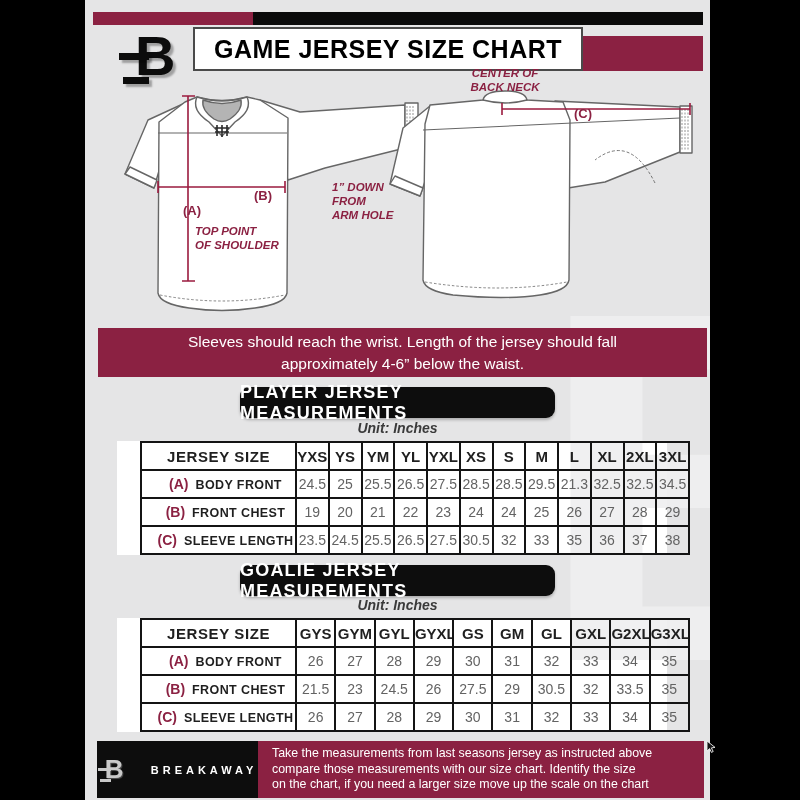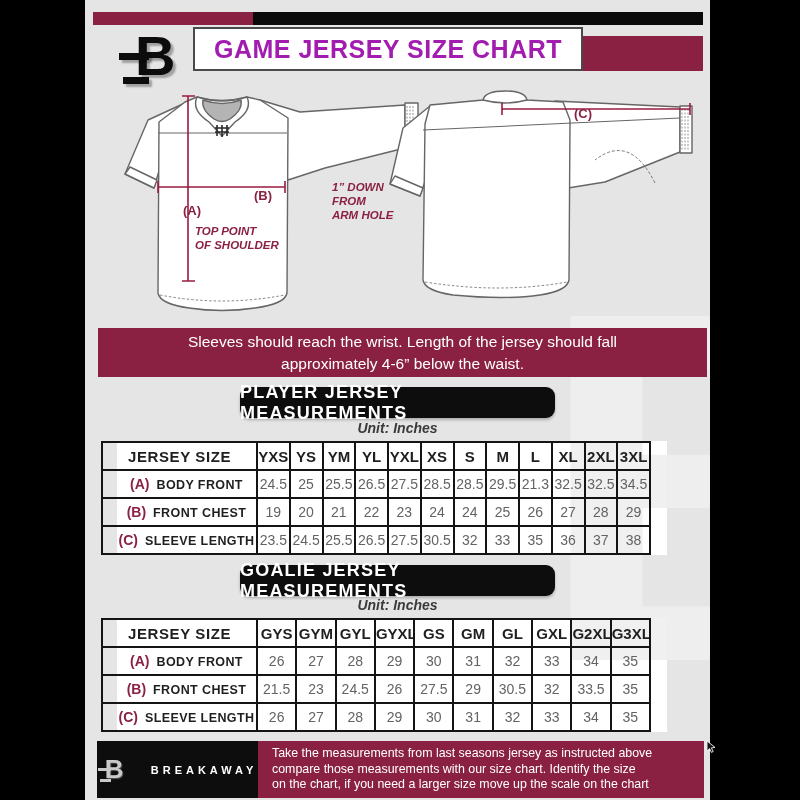--- a/index.html
+++ b/index.html
@@ -13,21 +13,21 @@
   .watermark { position:absolute; left:452px; top:292px; z-index:1;
                font-size:500px; line-height:0.78; font-weight:bold;
                color:rgba(238,238,240,0.9); letter-spacing:-10px; }
 
   
   .topbar-maroon { position:absolute; left:8px; top:12px; width:160px; height:13px; background:#8b2142; z-index:3; }
   .topbar-black  { position:absolute; left:168px; top:12px; width:450px; height:13px; background:#0a0a0a; z-index:3; }
   .title-accent  { position:absolute; left:498px; top:36px; width:120px; height:35px; background:#8b2142; z-index:2; }
   .title-box { position:absolute; left:108px; top:27px; width:390px; height:44px; background:#fff;
                border:2px solid #4a4a4a; z-index:3; display:flex; align-items:center; justify-content:center; }
-  .title-box span { font-size:25px; font-weight:bold; color:#a21caf; letter-spacing:0.5px; }
+  .title-box span { font-size:25px; font-weight:bold; color:#000000; letter-spacing:0.5px; }
 
   .logo { position:absolute; left:34px; top:26px; width:64px; height:66px; z-index:3; }
   .logo .logo-b { position:absolute; left:16px; top:0; font-size:56px; line-height:60px; font-weight:bold;
                   color:#0c0c0c; text-shadow:3px 3px 2px rgba(0,0,0,0.3); }
   .logo .bar { position:absolute; background:#0c0c0c; height:7px; box-shadow:3px 3px 2px rgba(0,0,0,0.3); }
   .logo .bar-mid { left:0; top:27px; width:30px; }
   .logo .bar-low { left:4px; top:51px; width:26px; }
 
   
   .diagram-svg { position:absolute; left:0; top:88px; z-index:2; }
@@ -47,21 +47,21 @@
           z-index:3; display:flex; align-items:center; justify-content:center; box-shadow:0 2px 3px rgba(0,0,0,0.25); }
   .pill span { color:#fff; font-size:18px; font-weight:bold; letter-spacing:1.2px; }
   .pill-player { top:387px; } .pill-goalie { top:565px; }
   .unit { position:absolute; left:0; width:625px; text-align:center; z-index:3;
           font-size:14px; font-weight:bold; font-style:italic; color:#3a3a3a; }
   .unit-player { top:420px; } .unit-goalie { top:597px; }
 
   
   .table-backing { position:absolute; left:32px; width:550px; height:114px; background:#fff; z-index:0; }
   .backing-player { top:441px; } .backing-goalie { top:618px; }
-  .table-wrap { position:absolute; left:16px; z-index:2; }
+  .table-wrap { position:absolute; left:32px; z-index:2;padding-left:23px; }
   .wrap-player { top:441px; } .wrap-goalie { top:618px; }
   table.size-table { border-collapse:collapse; table-layout:fixed; width:550px; }
   table.size-table th, table.size-table td { border:2px solid #141414; height:28px; text-align:center;
       vertical-align:middle; padding:0; overflow:hidden; }
   table.size-table col.c-label { width:155px; }
   th.lbl { font-size:12.5px; font-weight:bold; letter-spacing:0.6px; color:#2a2a2a; }
   table.size-table th { font-size:15px; font-weight:bold; color:#1f1f1f; }
   table.size-table td { font-size:14px; color:#636363; }
   td.lbl { text-align:center; padding-left:14px !important; }
   td.lbl .key { color:#8b2142; font-weight:bold; font-size:14px; margin-right:7px; }
@@ -148,20 +148,22 @@
       </g>
     </svg>
 
     <div class="dlabel dkey" style="left:98px; top:203px;">(A)</div>
     <div class="dlabel dnote preline" style="left:110px; top:224px;">TOP POINT
 OF SHOULDER</div>
     <div class="dlabel dkey" style="left:169px; top:188px;">(B)</div>
     <div class="dlabel dnote preline" style="left:207px; top:180px;margin-left:40px;">1” DOWN
 FROM
 ARM HOLE</div>
+    <div class="dlabel dnote preline cnote" style="left:355px; top:66px;">CENTER OF
+BACK NECK</div>
     <div class="dlabel dkey" style="left:489px; top:106px;">(C)</div>
 
     <div class="note-banner">
       <span class="preline">Sleeves should reach the wrist. Length of the jersey should fall
 approximately 4-6” below the waist.</span>
     </div>
 
     <div class="pill pill-player">
       <span>PLAYER JERSEY MEASUREMENTS</span>
     </div>

